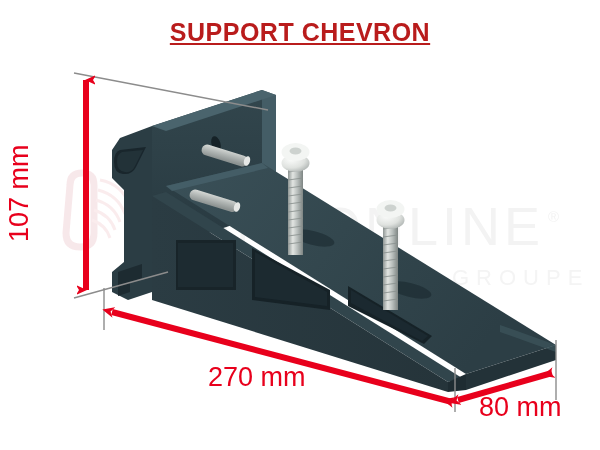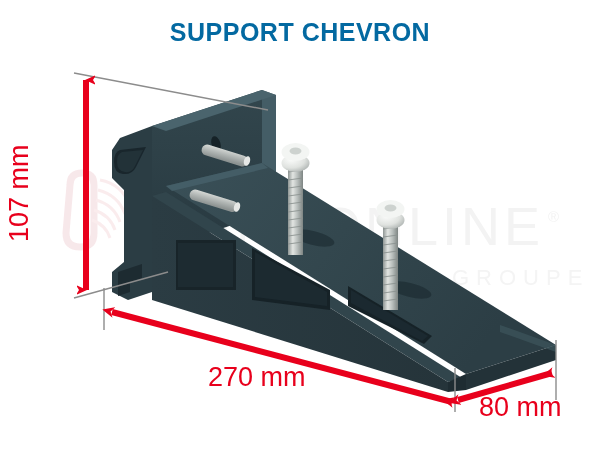--- a/index.html
+++ b/index.html
@@ -17,22 +17,23 @@
   }
   #page-title {
     position: absolute;
     top: 18px;
     left: 0;
     width: 600px;
     text-align: center;
     font-size: 25px;
     font-weight: bold;
     letter-spacing: 0.5px;
-    color: #0369a1;
+    color: #b91c1c;
     font-family: "Liberation Sans", sans-serif;
+    text-decoration: underline;
   }
   .layer {
     position: absolute;
     left: 0;
     top: 0;
     width: 600px;
     height: 450px;
   }
   #watermark-layer { z-index: 2; }
   #render-layer    { z-index: 3; }

